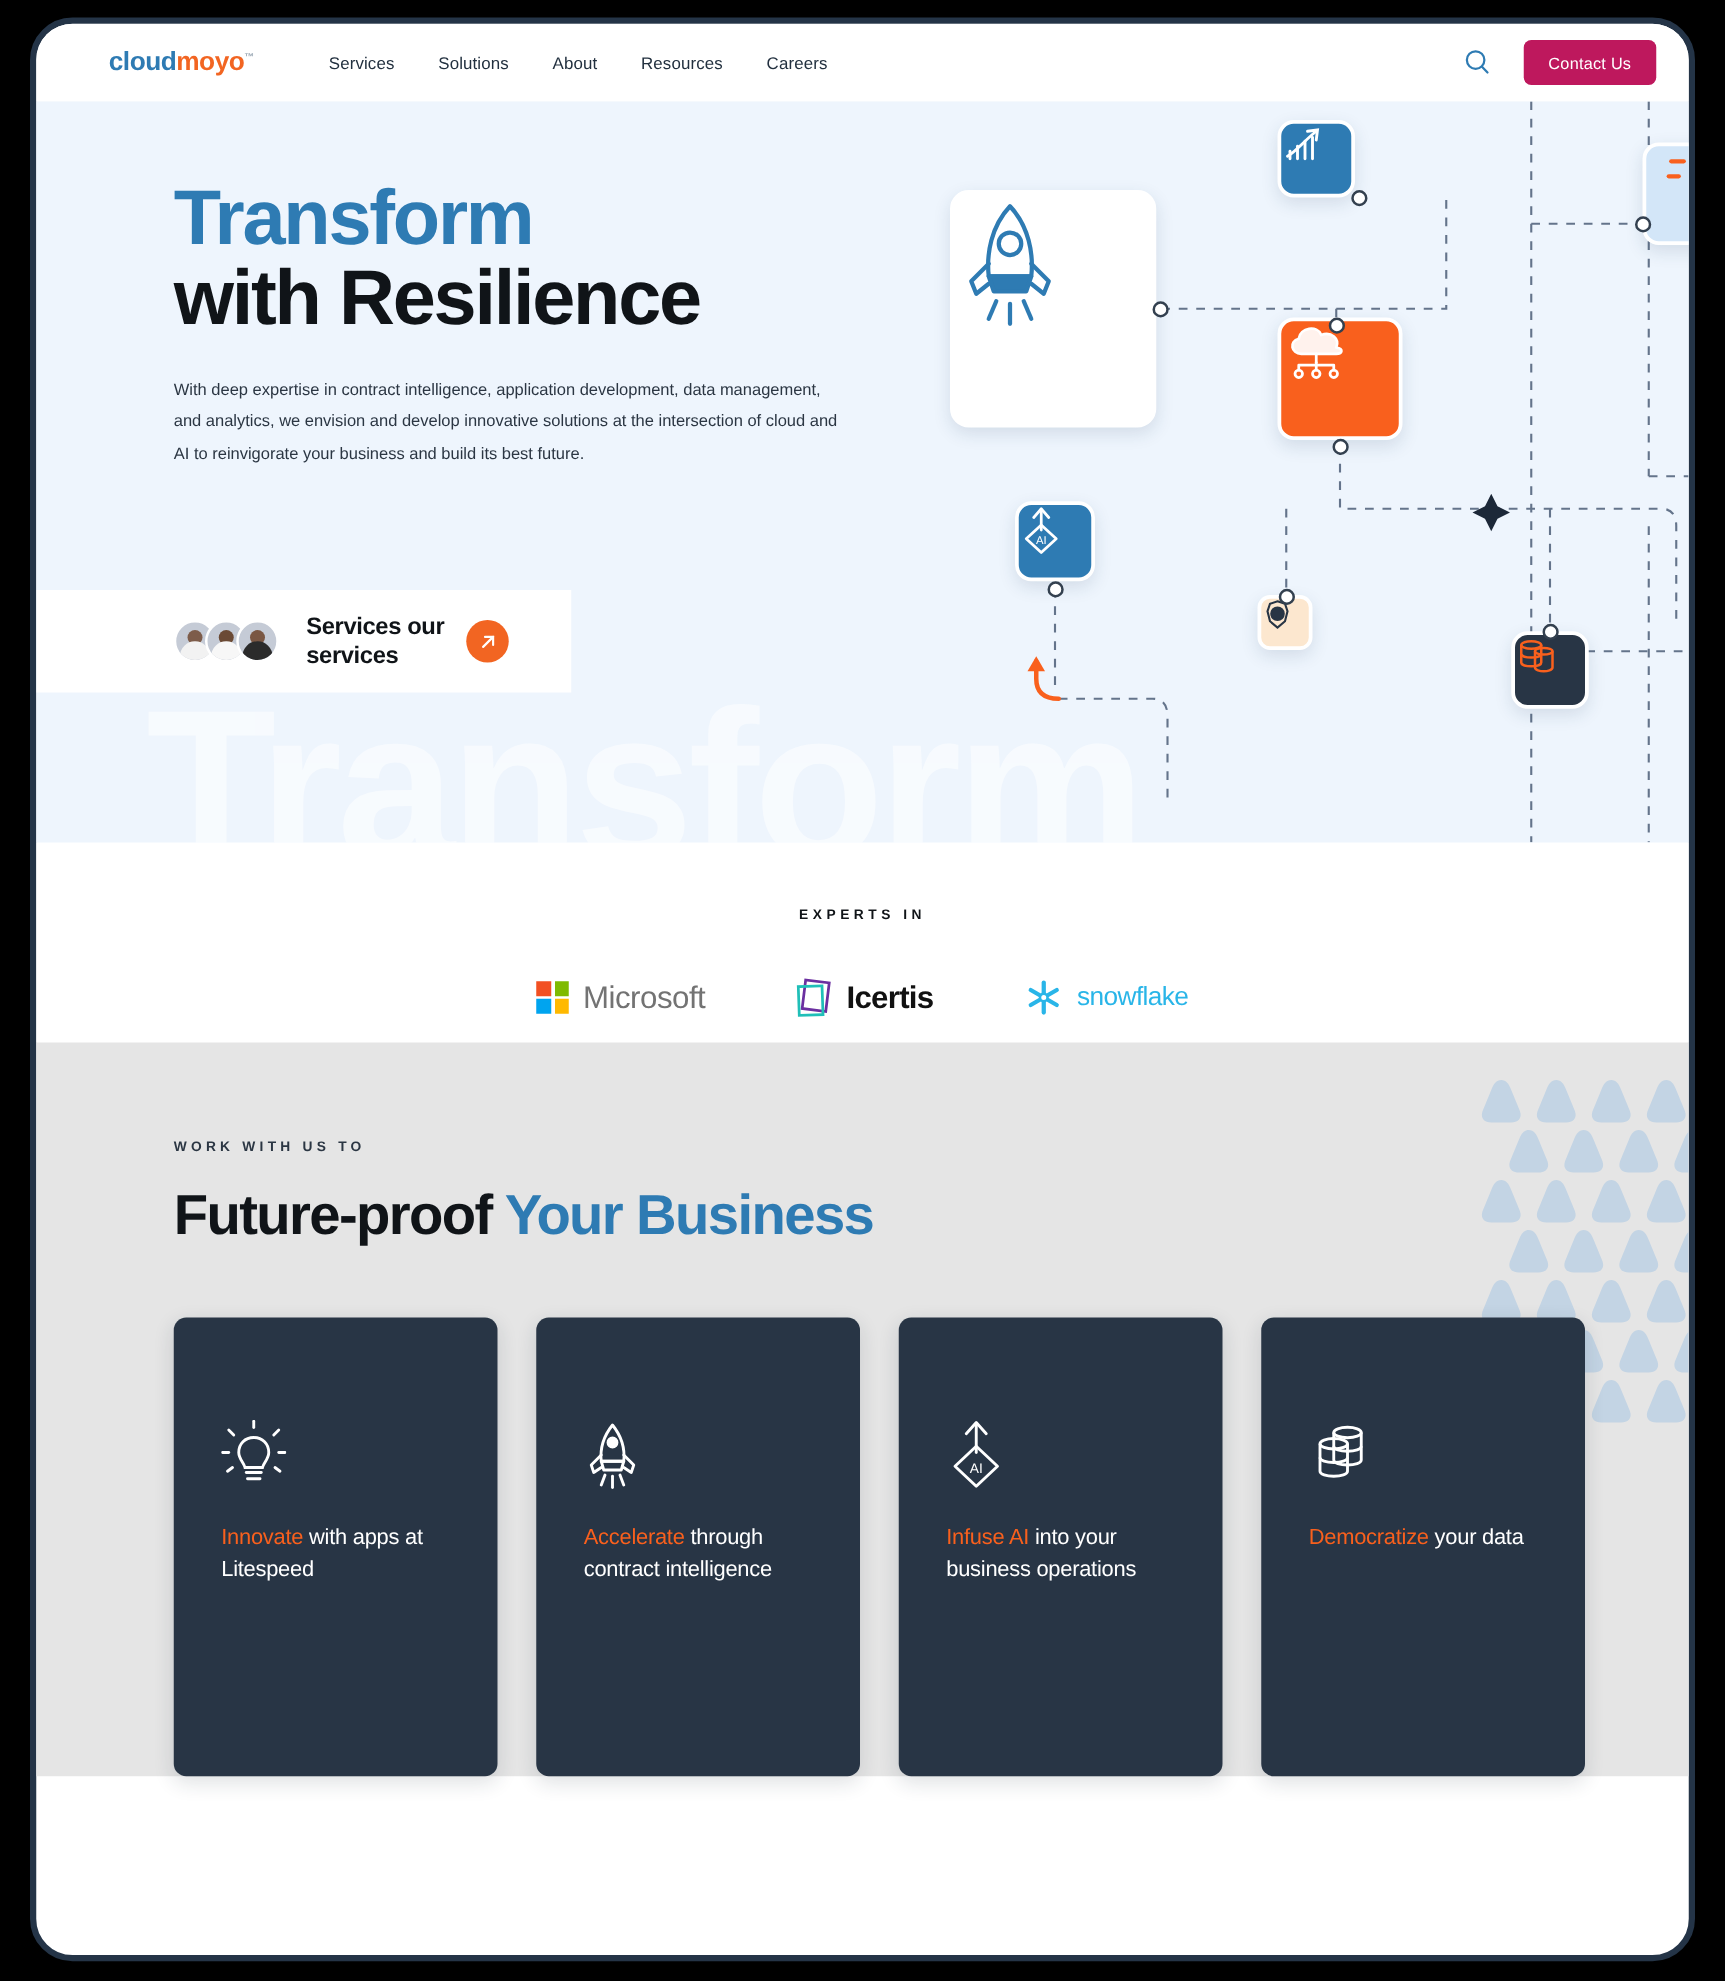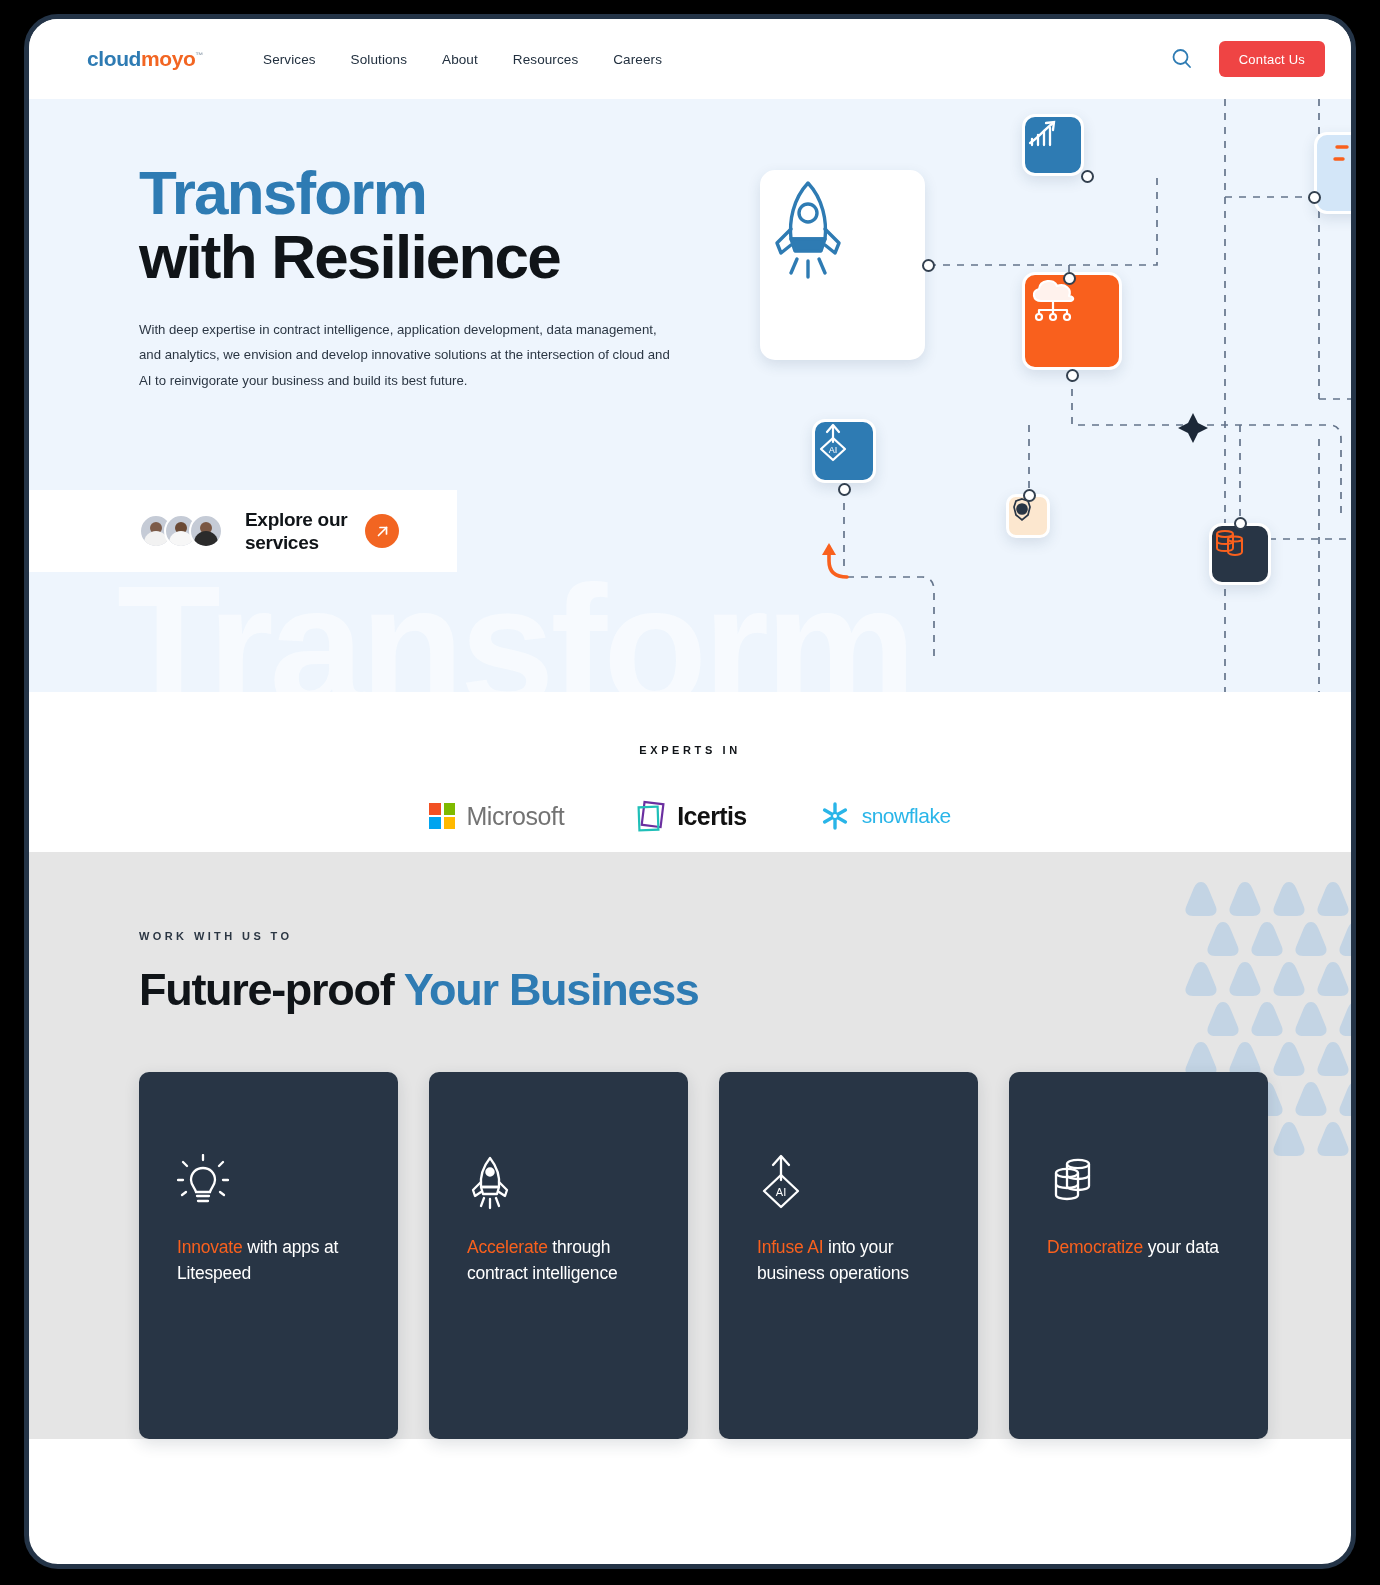--- a/index.html
+++ b/index.html
@@ -17,40 +17,40 @@
     width: 1332px; height: 1555px;
     background: #ffffff;
     border: 5px solid #243447;
     border-radius: 34px;
     overflow: hidden;
   }
 
   
   .nav {
     position: relative;
-    height: 80px;
+    height: 62px;
     background: #ffffff;
     display: flex;
     align-items: center;
     padding: 0 26px 0 58px;
     z-index: 40;
   }
   .logo { font-size: 21px; font-weight: 700; letter-spacing: -.4px; position: relative; }
   .logo .c1 { color: #2e7bb3; }
   .logo .c2 { color: #f26522; }
   .logo .tm { font-size: 8px; color: #9aa8b5; vertical-align: super; }
 
   .nav-links { display: flex; gap: 35px; margin-left: 60px; }
   .nav-links a {
     font-size: 13.5px; color: #22303f; text-decoration: none; letter-spacing: .1px;
   }
   .nav-right { margin-left: auto; display: flex; align-items: center; gap: 24px; }
   .search-ico { width: 26px; height: 26px; display: block; }
   .btn-contact {
-    background: #ef4444; color: #fff; border: none;
+    background: #be185d; color: #fff; border: none;
     padding: 0 20px; height: 36px; border-radius: 6px;
     font-size: 13px; font-family: inherit; letter-spacing: .2px;
     cursor: pointer;
   }
 
   
   .hero {
     position: relative;
     height: 593px;
     background: #eef5fd;
@@ -342,21 +342,21 @@
         <div class="av av2">
             <span class="head"></span>
             <span class="body"></span>
           </div>
         <div class="av av3">
             <span class="head"></span>
             <span class="body"></span>
           </div>
       </div>
       <div class="explore-txt">
-        <span>Explore our</span><br>
+        <span>Services our</span><br>
         <span>services</span>
       </div>
       <button class="explore-arrow">
         <svg width="15" height="15" viewBox="0 0 15 15">
           <g stroke="#fff" stroke-width="1.7" stroke-linecap="round" fill="none">
             <path d="M3.5 11.5 L11.5 3.5"></path>
               <path d="M5 3.5 H11.5 V10"></path>
           </g>
         </svg>
       </button>

